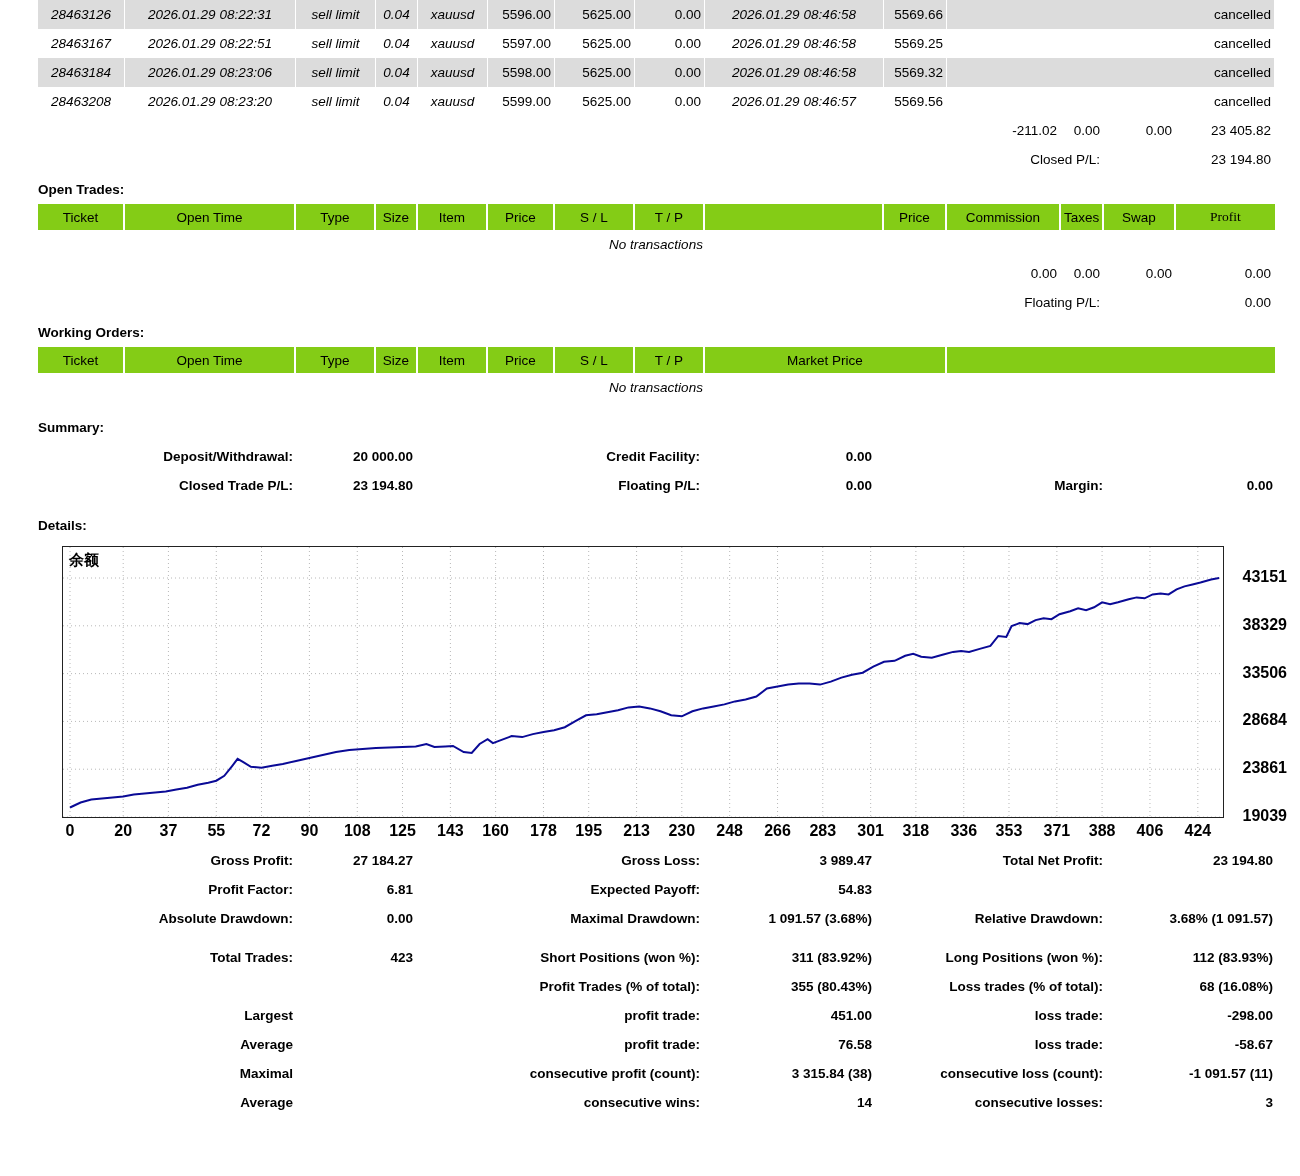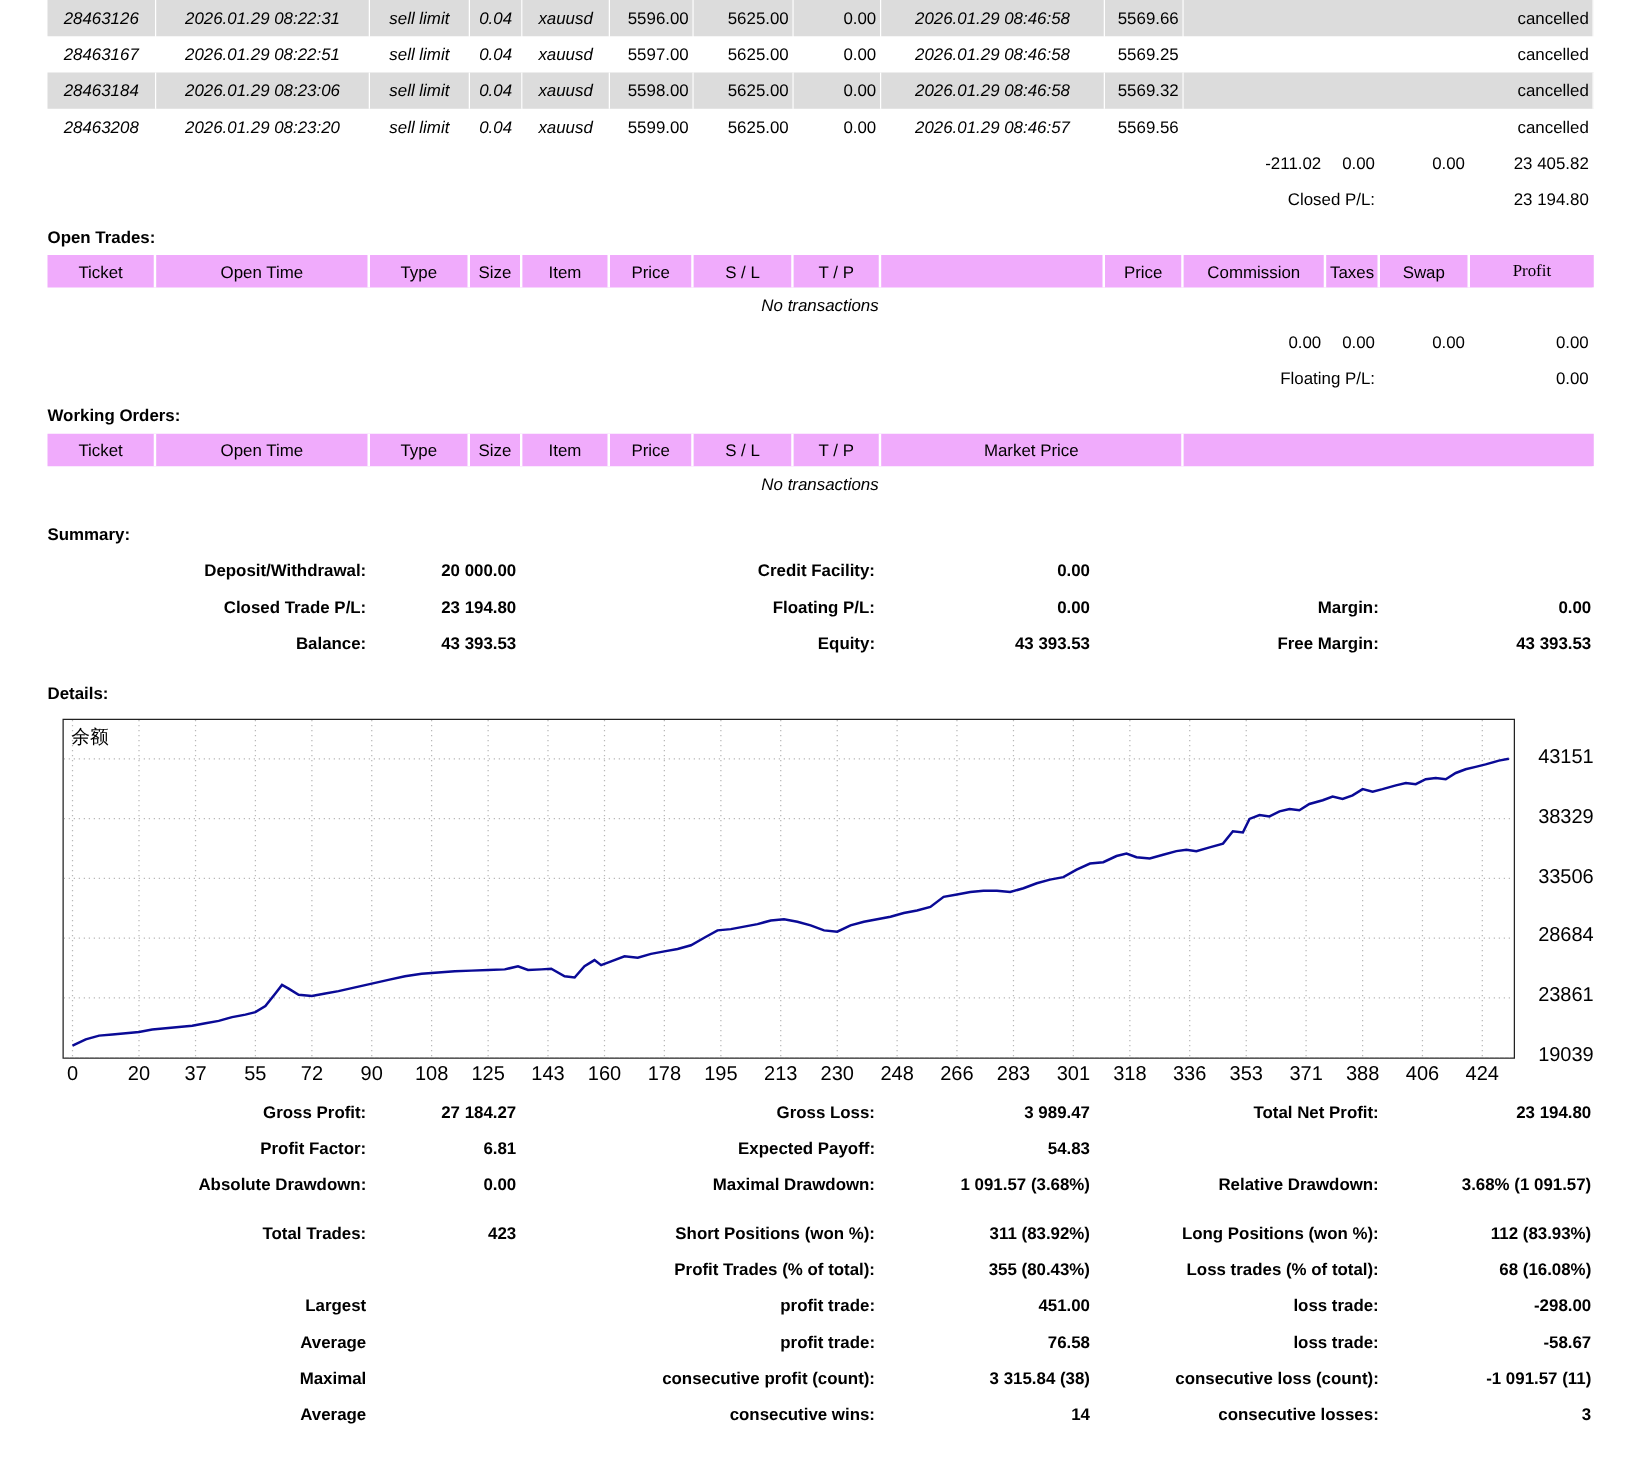--- a/index.html
+++ b/index.html
@@ -11,30 +11,30 @@
   }
   .page { padding-left: 38px; width: 1300px; }
 
   table { border-collapse: separate; border-spacing: 0; table-layout: fixed; width: 1237px; }
   td { height: 29px; overflow: hidden; white-space: nowrap; }
   .trades td { border-right: 1px solid #fff; padding: 0 3px; }
   .ctr { text-align: center; font-style: italic; }
   .rt  { text-align: right; }
   .bold { font-weight: 400; margin-top: 32px; }
   .shade td { background: #dcdcdc; }
-  .hdr { background: #f0abfc; text-align: center; border-right: 2px solid #fff !important; height: 26px; }
+  .hdr { background: #84cc16; text-align: center; border-right: 2px solid #fff !important; height: 26px; }
   tr td.hdr:last-child { border-right: none !important; font-family: Liberation Serif, serif; }
 
   .section-title { font-weight: 700; height: 28px; line-height: 28px; margin-top: 2px; }
   .gap-title { margin-top: 12px; }
 
   .kv td { font-weight: 700; padding: 0 2px; }
   .stats-spacer { height: 10px; }
 
-  .chart-area { position: relative; width: 1237px; height: 300px; margin-left: 12px; margin-top: 6px; }
+  .chart-area { position: relative; width: 1237px; height: 300px; margin-left: 24px; margin-top: 6px; font-weight: bold; }
   .chart-box { position: absolute; left: 0; top: 0; width: 1162px; height: 272px; border: 1px solid #222; background: #fff; }
   .chart-legend { position: absolute; left: 6px; top: 4px; font-size: 15px; color: #000; }
   .grid { stroke: #b8b8b8; stroke-width: 1; stroke-dasharray: 1 3; }
   .y-axis { position: absolute; left: 1166px; top: 0; width: 59px; height: 272px; }
   .ytick { position: absolute; right: 0; width: 59px; text-align: right; font-size: 16px; }
   .x-axis { position: absolute; left: 0; top: 274px; width: 1162px; height: 24px; }
   .xtick { position: absolute; top: 2px; transform: translateX(-50%); font-size: 16px; }
 </style>
 </head>
 <body>
@@ -235,28 +235,20 @@
           <td class="rt"></td>
           <td class="rt"></td>
         </tr>
         <tr>
           <td class="rt">Closed Trade P/L:</td>
           <td class="rt">23 194.80</td>
           <td class="rt">Floating P/L:</td>
           <td class="rt">0.00</td>
           <td class="rt">Margin:</td>
           <td class="rt">0.00</td>
-        </tr>
-        <tr>
-          <td class="rt">Balance:</td>
-          <td class="rt">43 393.53</td>
-          <td class="rt">Equity:</td>
-          <td class="rt">43 393.53</td>
-          <td class="rt">Free Margin:</td>
-          <td class="rt">43 393.53</td>
         </tr>
       </tbody>
   </table>
 
   <div class="section-title gap-title">Details:</div>
   <div class="chart-area">
     <div class="chart-box">
       <svg id="chart-svg" width="1160" height="270">
           <line x1="7" x2="7" y1="0" y2="270" class="grid"></line>
           <line x1="60.2" x2="60.2" y1="0" y2="270" class="grid"></line>

